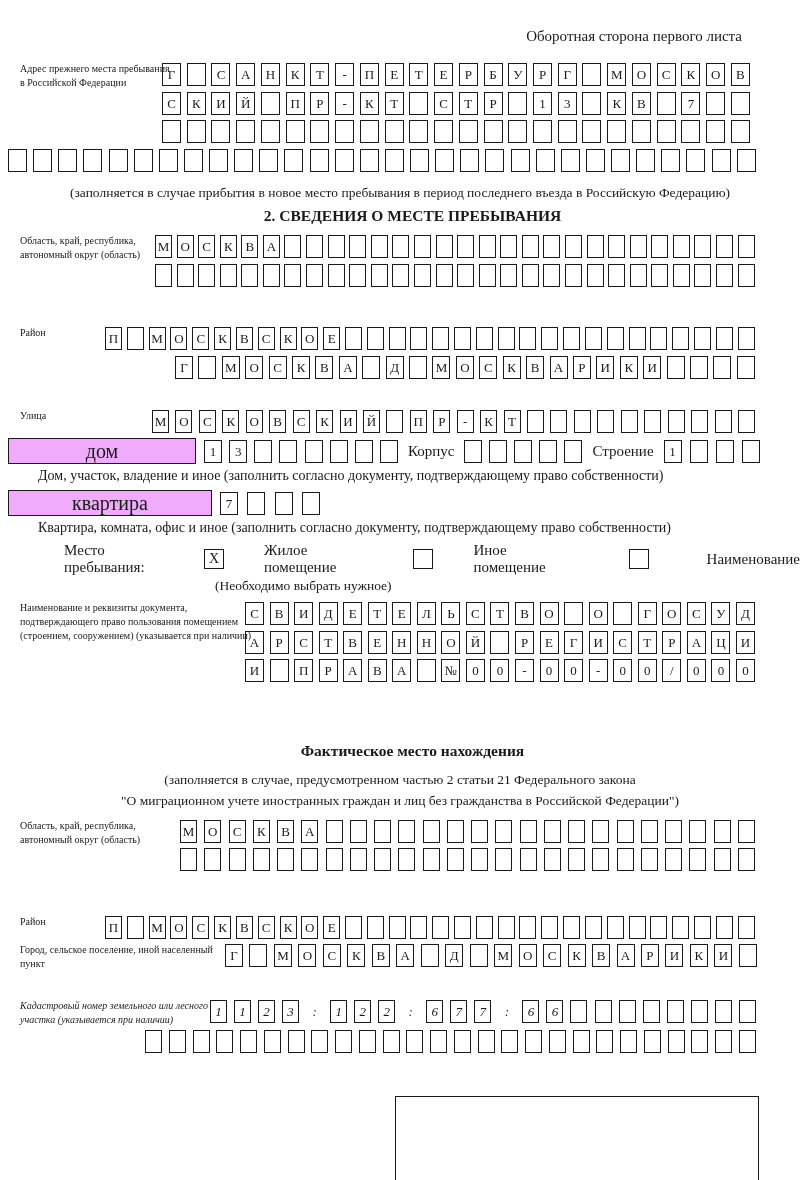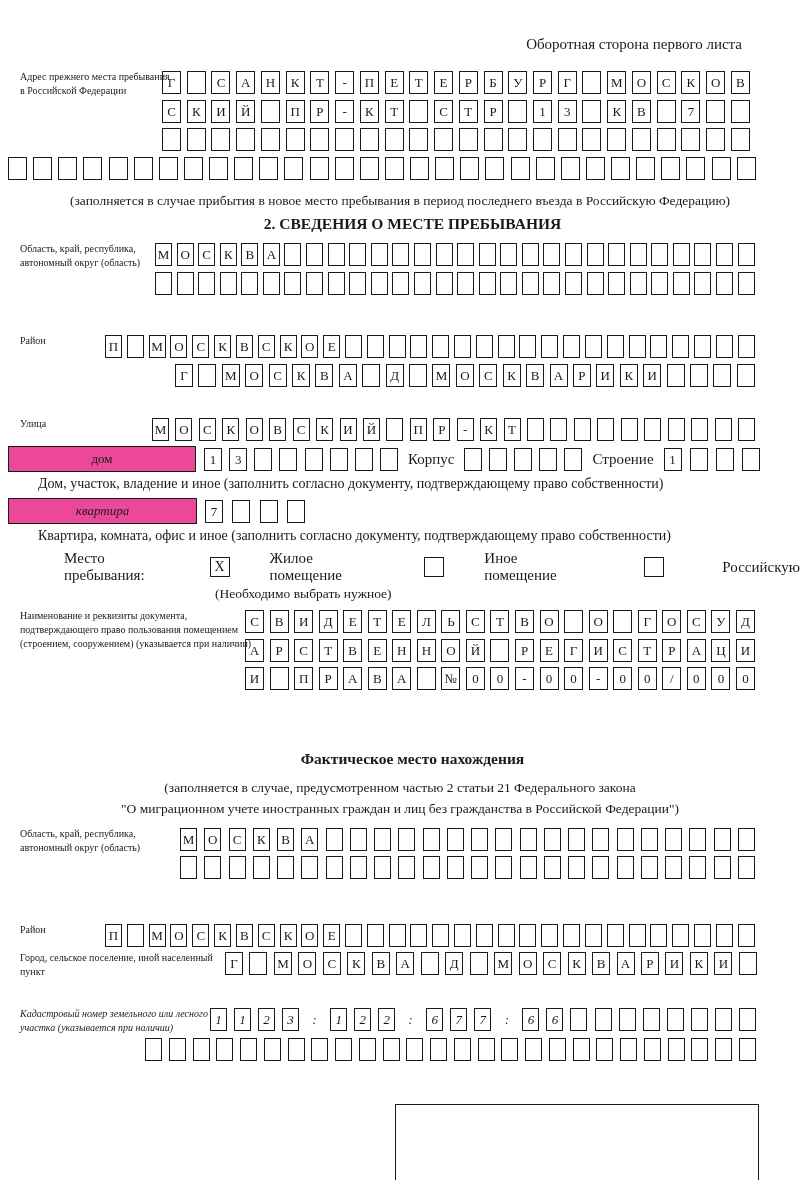--- a/index.html
+++ b/index.html
@@ -4,21 +4,21 @@
 <style>
   * { margin:0; padding:0; box-sizing:border-box; }
   html,body { background:#ffffff; }
   body {
     width:800px; min-height:1180px;
     font-family:"Liberation Serif","DejaVu Serif",serif;
     color:#1a1a1a;
     position:relative;
     padding-top:8px;
   }
-  .hdr { text-align:right; padding-right:58px; font-size:15px; margin:28px 0 18px; }
+  .hdr { text-align:right; padding-right:58px; font-size:15px; margin:20px 0 18px; }
 
   
   .cellrow { display:flex; justify-content:space-between; margin-bottom:5.5px; --cw:18px; }
   .cell {
     width:var(--cw); height:23px; border:1.6px solid #1a1a1a;
     display:inline-flex; align-items:center; justify-content:center;
     font-size:13px; line-height:1; flex:0 0 auto; background:#fff;
   }
   .cell.sep { border-color:transparent; }
 
@@ -40,23 +40,23 @@
 
   .f-raion .cellrow { margin-left:105px; width:650px; --cw:17px; }
 
   .f-gorod1 { min-height:50px; }
   .f-gorod1 .flabel { width:162px; }
   .f-gorod1 .cellrow { margin-left:175px; width:580px; }
 
   .f-ulitsa .cellrow { margin-left:152px; width:603px; --cw:17px; }
 
   .domrow { display:flex; align-items:center; margin:2px 0 4px 8px; }
-  .inline-box { border:1.6px solid #1a1a1a; height:26px; display:flex; align-items:center; justify-content:center; font-size:13px; background:#ec4899; }
+  .inline-box { border:1.6px solid #1a1a1a; height:26px; display:flex; align-items:center; justify-content:center; font-size:20px; background:#f0abfc; }
   .dom-box { width:188px; }
-  .kv-box  { width:189px;font-style:italic; }
+  .kv-box  { width:204px; }
   .mid-label { font-size:15px; margin:0 10px; white-space:nowrap; }
   .g-dom      { width:194px; margin-left:8px; margin-bottom:0; }
   .g-korpus   { width:118px; margin-bottom:0; }
   .g-stroenie { width:96px;  margin-bottom:0; }
   .g-kv       { width:100px; margin-left:8px; margin-bottom:0; }
   .note-l { margin:3px 0 6px 38px; font-size:14px; }
 
   .mestorow { display:flex; align-items:center; margin:6px 0 2px 64px; font-size:15px;gap:28px; }
   .checkbox {
     width:20px; height:20px; border:1.6px solid #1a1a1a;
@@ -411,21 +411,21 @@
 </div>
 <div class="note-l">Квартира, комната, офис и иное (заполнить согласно документу, подтверждающему право собственности)</div>
 
 <div class="mestorow">
   <span>Место пребывания:</span>
   <span class="checkbox">X</span>
   <span>Жилое помещение</span>
   <span class="checkbox" style="margin-left:24px;"></span>
   <span>Иное помещение</span>
   <span class="checkbox" style="margin-left:38px;margin-right:30px;"></span>
-  <span>Российскую</span>
+  <span>Наименование</span>
 </div>
 <div class="note-choose">(Необходимо выбрать нужное)</div>
 
 <div class="field f-doc">
   <div class="flabel">Наименование и реквизиты документа, подтверждающего право пользования помещением (строением, сооружением) (указывается при наличии)</div>
   <div class="cellrow">
       <span class="cell">С</span>
       <span class="cell">В</span>
       <span class="cell">И</span>
       <span class="cell">Д</span>

